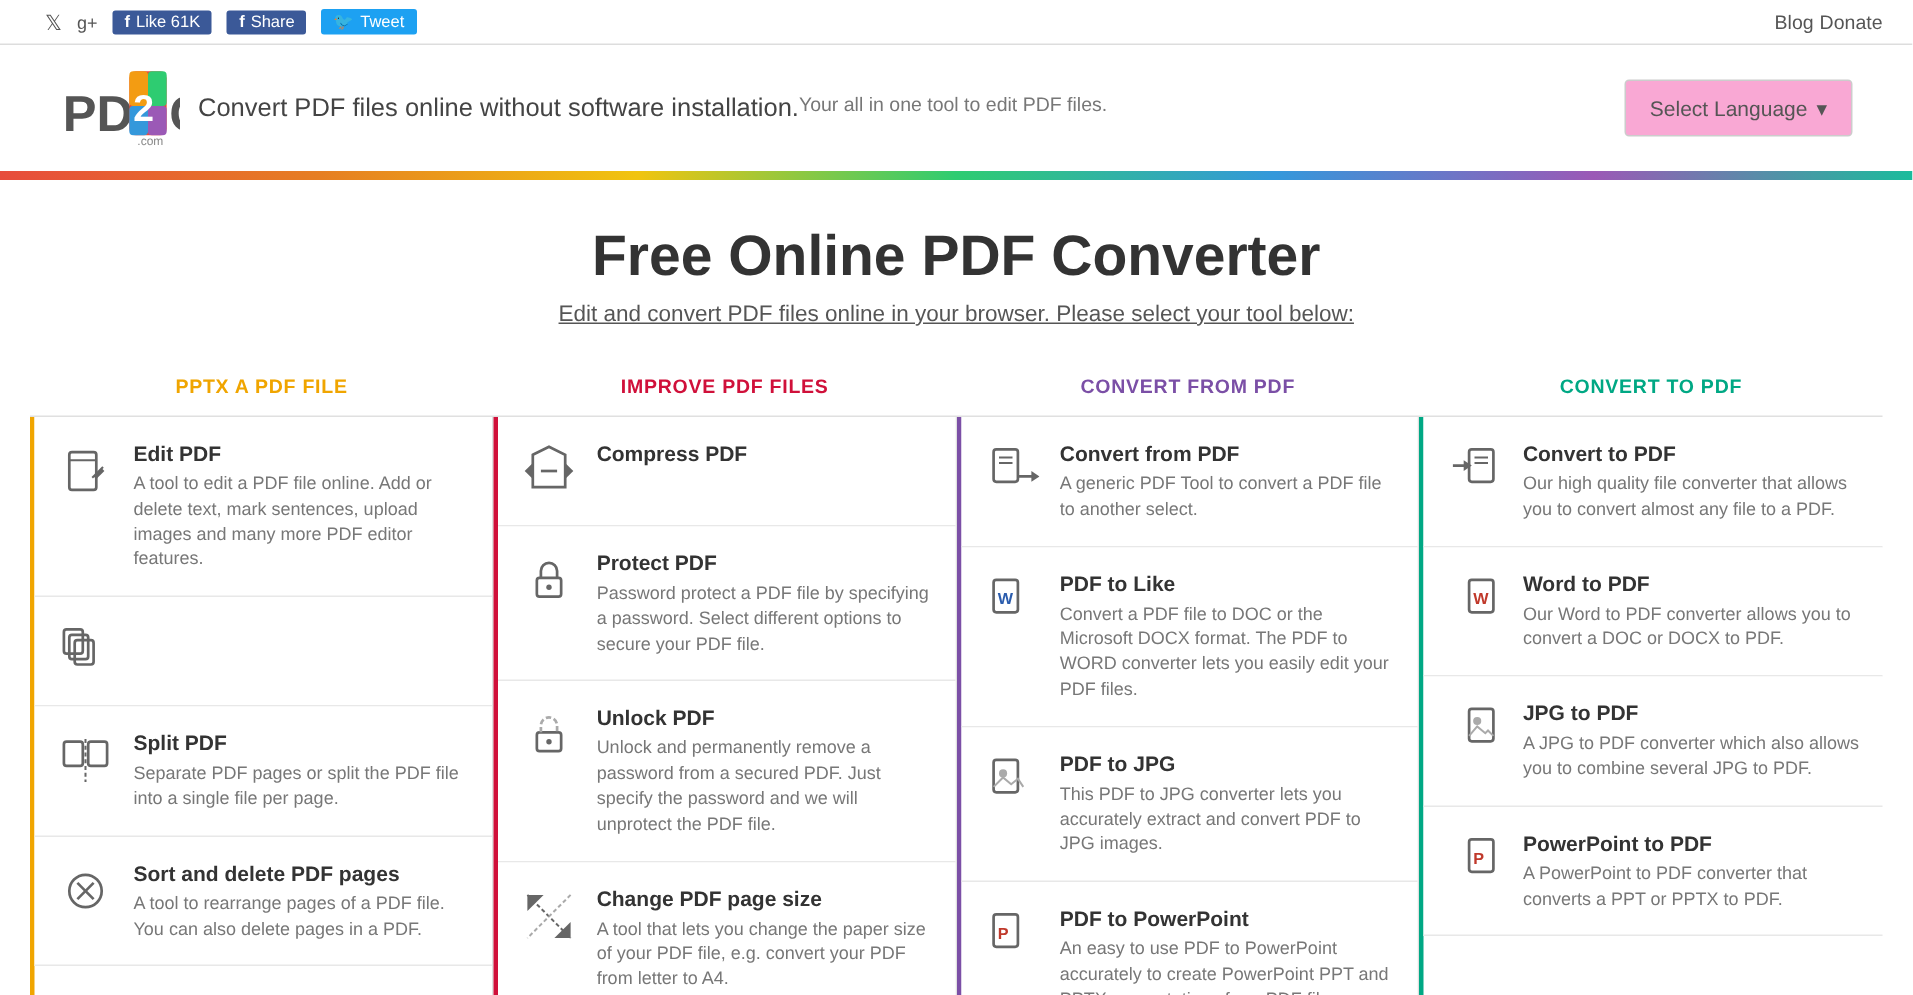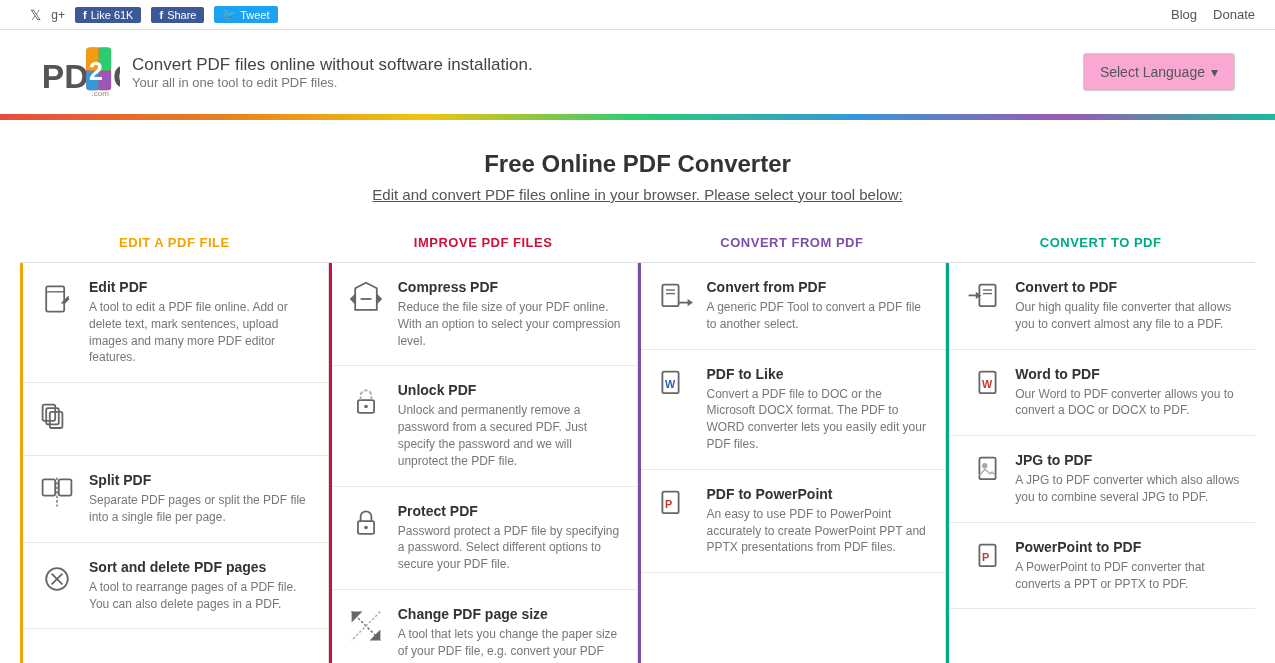--- a/index.html
+++ b/index.html
@@ -51,21 +51,21 @@
       background: #1da1f2;
       color: #fff;
       font-size: 11px;
       padding: 2px 8px;
       border-radius: 2px;
       gap: 4px;
     }
     .top-bar-right {
       display: flex;
       align-items: flex-end;
-      gap: 16px;
+      gap: 4px;
     }
     .top-bar-right a {
       color: #555;
       text-decoration: none;
       font-size: 13px;
     }
 
     
     .header {
       display: flex;
@@ -83,21 +83,21 @@
       width: 80px;
       height: 60px;
       position: relative;
     }
     .logo-svg {
       width: 100%;
       height: 100%;
     }
     .logo-text-area {
       display: flex;
-      flex-direction: column;
+      flex-direction: row;
     }
     .logo-tagline {
       font-size: 17px;
       color: #444;
       font-weight: normal;
     }
     .logo-sub {
       font-size: 13px;
       color: #777;
     }
@@ -119,21 +119,21 @@
       height: 6px;
       background: linear-gradient(to right, #e74c3c, #e67e22, #f1c40f, #2ecc71, #3498db, #9b59b6, #1abc9c);
     }
 
     
     .main-content {
       padding: 30px 20px 10px;
       text-align: center;
     }
     .page-title {
-      font-size: 24px;
+      font-size: 38px;
       font-weight: bold;
       color: #333;
       margin-bottom: 8px;
     }
     .page-subtitle {
       font-size: 15px;
       color: #555;
       margin-bottom: 24px;
       text-decoration: underline;
     }
@@ -273,21 +273,21 @@
 </div>
 
 <div class="rainbow-bar"></div>
 
 <div class="main-content">
   <h1 class="page-title">Free Online PDF Converter</h1>
   <p class="page-subtitle">Edit and convert PDF files online in your browser. Please select your tool below:</p>
 
   <div class="categories-row">
     <div class="cat-header edit">
-      <span>EDIT A PDF FILE</span>
+      <span>PPTX A PDF FILE</span>
     </div>
     <div class="cat-header improve">
       <span>IMPROVE PDF FILES</span>
     </div>
     <div class="cat-header from">
       <span>CONVERT FROM PDF</span>
     </div>
     <div class="cat-header to">
       <span>CONVERT TO PDF</span>
     </div>
@@ -351,47 +351,46 @@
           <div class="tool-icon">
             <svg viewBox="0 0 40 40" width="36" height="36">
               <polygon points="8,8 20,2 32,8 32,32 8,32" fill="none" stroke="#666" stroke-width="2"></polygon>
               <line x1="14" y1="20" x2="26" y2="20" stroke="#666" stroke-width="2"></line>
               <polygon points="8,14 2,20 8,26" fill="#666"></polygon>
               <polygon points="32,14 38,20 32,26" fill="#666"></polygon>
             </svg>
           </div>
           <div class="tool-info">
             <div class="tool-name">Compress PDF</div>
-            <div class="tool-desc">Reduce the file size of your PDF online. With an option to select your compression level.</div>
+          </div>
+        </div>
+        <div class="tool-item">
+          <div class="tool-icon">
+            <svg viewBox="0 0 40 40" width="36" height="36">
+              <rect x="11" y="18" width="18" height="14" rx="2" fill="none" stroke="#666" stroke-width="2"></rect>
+              <path d="M14 18v-5a6 6 0 0 1 12 0v5" fill="none" stroke="#666" stroke-width="2"></path>
+              <circle cx="20" cy="25" r="2" fill="#666"></circle>
+            </svg>
+          </div>
+          <div class="tool-info">
+            <div class="tool-name">Protect PDF</div>
+            <div class="tool-desc">Password protect a PDF file by specifying a password. Select different options to secure your PDF file.</div>
           </div>
         </div>
         <div class="tool-item">
           <div class="tool-icon">
             <svg viewBox="0 0 40 40" width="36" height="36">
               <rect x="11" y="18" width="18" height="14" rx="2" fill="none" stroke="#666" stroke-width="2"></rect>
               <path d="M14 18v-5a6 6 0 0 1 12 0v5" fill="none" stroke="#aaa" stroke-width="2" stroke-dasharray="4,2"></path>
               <circle cx="20" cy="25" r="2" fill="#666"></circle>
             </svg>
           </div>
           <div class="tool-info">
             <div class="tool-name">Unlock PDF</div>
             <div class="tool-desc">Unlock and permanently remove a password from a secured PDF. Just specify the password and we will unprotect the PDF file.</div>
-          </div>
-        </div>
-        <div class="tool-item">
-          <div class="tool-icon">
-            <svg viewBox="0 0 40 40" width="36" height="36">
-              <rect x="11" y="18" width="18" height="14" rx="2" fill="none" stroke="#666" stroke-width="2"></rect>
-              <path d="M14 18v-5a6 6 0 0 1 12 0v5" fill="none" stroke="#666" stroke-width="2"></path>
-              <circle cx="20" cy="25" r="2" fill="#666"></circle>
-            </svg>
-          </div>
-          <div class="tool-info">
-            <div class="tool-name">Protect PDF</div>
-            <div class="tool-desc">Password protect a PDF file by specifying a password. Select different options to secure your PDF file.</div>
           </div>
         </div>
         <div class="tool-item">
           <div class="tool-icon">
             <svg viewBox="0 0 40 40" width="36" height="36">
               <polygon points="4,4 16,4 4,16" fill="#666"></polygon>
               <polygon points="36,36 24,36 36,24" fill="#666"></polygon>
               <line x1="4" y1="4" x2="36" y2="36" stroke="#666" stroke-width="1.5" stroke-dasharray="3,2"></line>
               <line x1="36" y1="4" x2="4" y2="36" stroke="#aaa" stroke-width="1.5" stroke-dasharray="3,2"></line>
             </svg>
@@ -427,20 +426,33 @@
           </div>
           <div class="tool-info">
             <div class="tool-name">PDF to Like</div>
             <div class="tool-desc">Convert a PDF file to DOC or the Microsoft DOCX format. The PDF to WORD converter lets you easily edit your PDF files.</div>
           </div>
         </div>
         <div class="tool-item">
           <div class="tool-icon">
             <svg viewBox="0 0 40 40" width="36" height="36">
               <rect x="6" y="4" width="18" height="24" rx="2" fill="none" stroke="#666" stroke-width="2"></rect>
+              <circle cx="13" cy="14" r="3" fill="#aaa"></circle>
+              <polyline points="6,24 13,17 19,22 24,18 28,24" fill="none" stroke="#aaa" stroke-width="1.5"></polyline>
+            </svg>
+          </div>
+          <div class="tool-info">
+            <div class="tool-name">PDF to JPG</div>
+            <div class="tool-desc">This PDF to JPG converter lets you accurately extract and convert PDF to JPG images.</div>
+          </div>
+        </div>
+        <div class="tool-item">
+          <div class="tool-icon">
+            <svg viewBox="0 0 40 40" width="36" height="36">
+              <rect x="6" y="4" width="18" height="24" rx="2" fill="none" stroke="#666" stroke-width="2"></rect>
               <text x="9" y="22" font-size="12" font-weight="bold" fill="#c0392b" font-family="Arial">P</text>
             </svg>
           </div>
           <div class="tool-info">
             <div class="tool-name">PDF to PowerPoint</div>
             <div class="tool-desc">An easy to use PDF to PowerPoint accurately to create PowerPoint PPT and PPTX presentations from PDF files.</div>
           </div>
         </div>
       </div>
       <div class="tool-col to">

